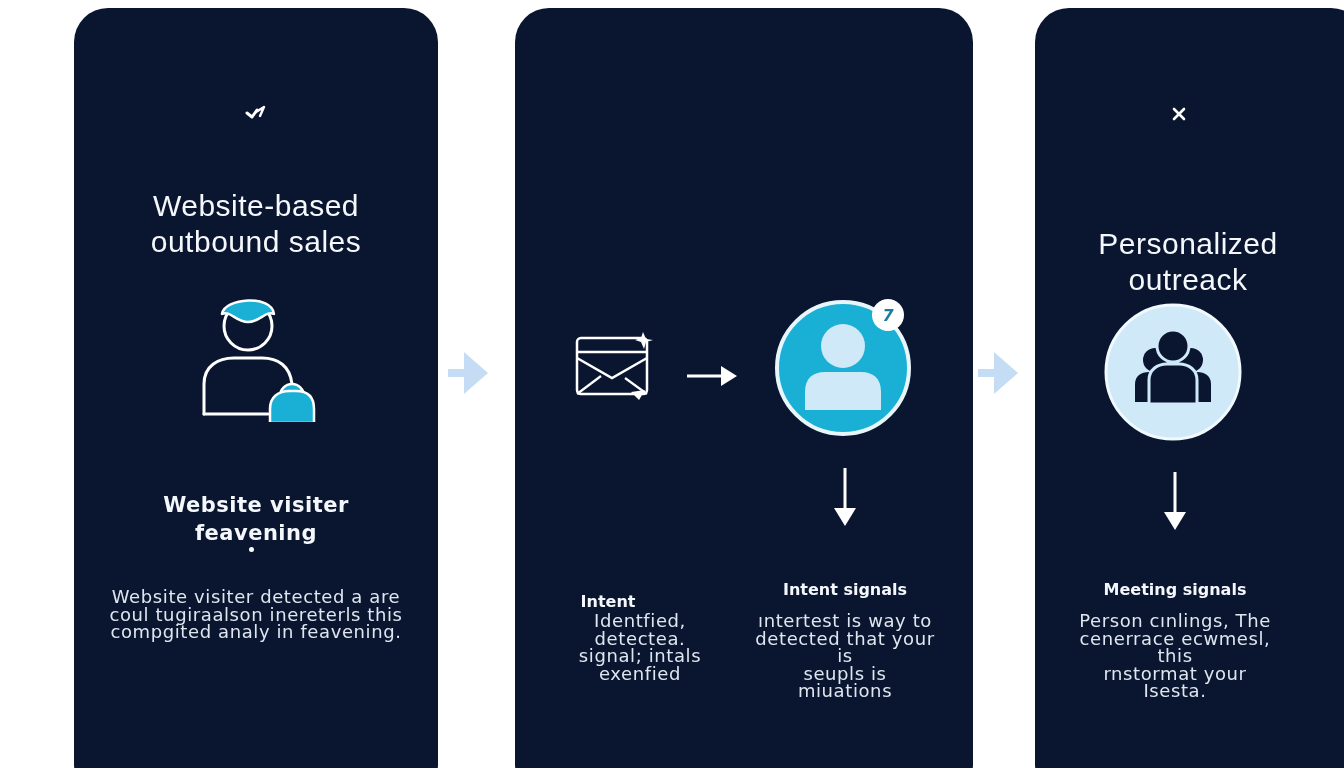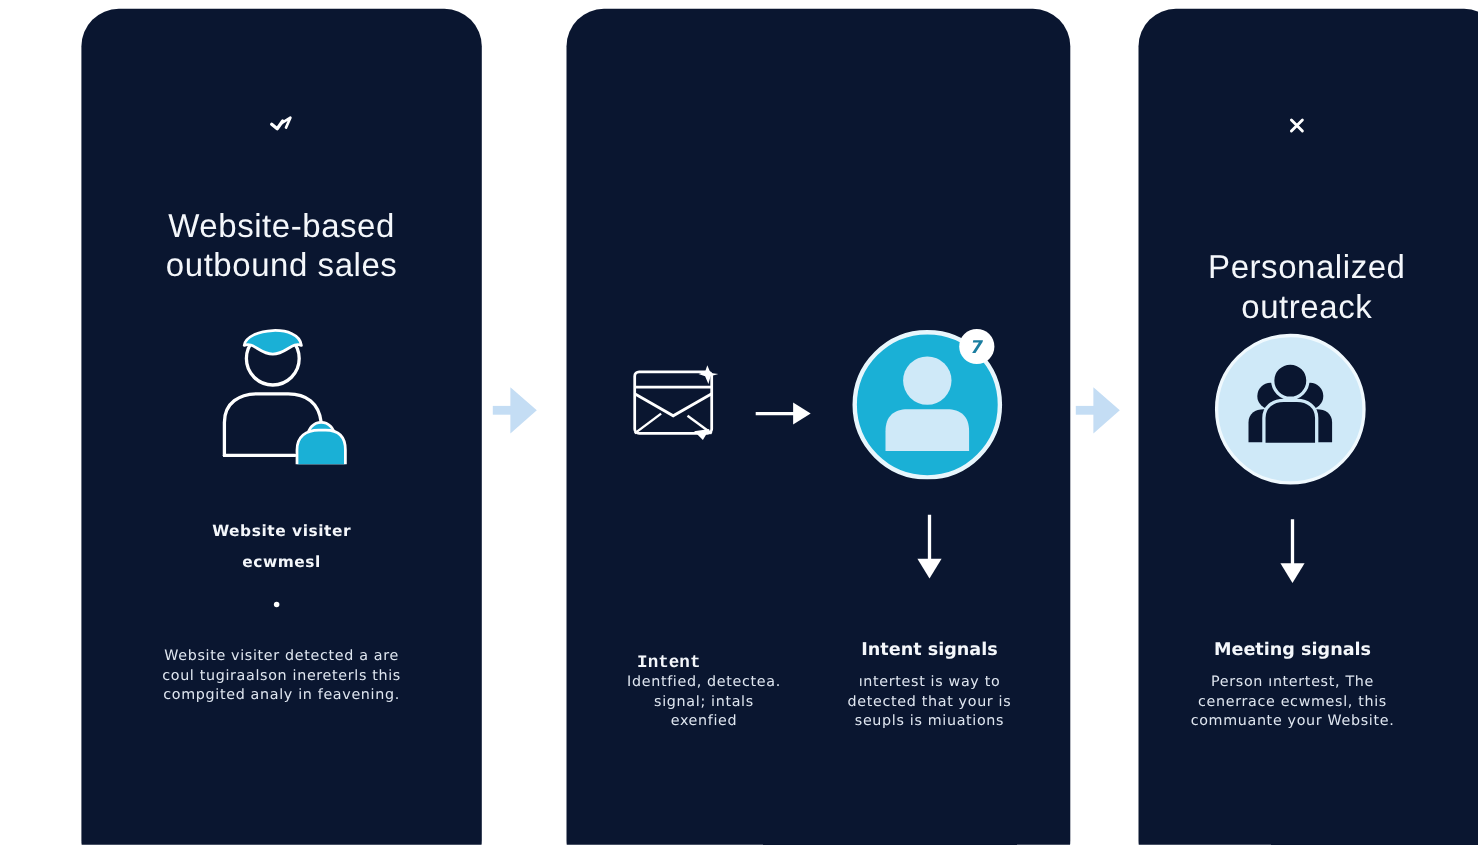--- a/index.html
+++ b/index.html
@@ -40,36 +40,37 @@
     .panel-title {
       font-family: "Liberation Sans", sans-serif;
       font-size: 30px;
       font-weight: normal;
       line-height: 36px;
       letter-spacing: 0.5px;
       color: #f4f7fb;
     }
     .step-title {
       font-family: "DejaVu Sans", sans-serif;
-      font-size: 14px;
+      font-size: 21px;
       font-weight: bold;
       line-height: 28px;
       letter-spacing: 0.5px;
       color: #f4f7fb;
+      margin-top: 22px;
     }
     .sub-title {
       font-family: "DejaVu Sans", sans-serif;
       font-size: 16px;
       font-weight: bold;
       line-height: 20px;
       color: #f4f7fb;
     }
     .desc {
       font-family: "DejaVu Sans", sans-serif;
-      font-size: 13px;
+      font-size: 18px;
       line-height: 17.5px;
       letter-spacing: 0.6px;
       color: #dfe6f0;
     }
     .dot {
       width: 5px; height: 5px;
       border-radius: 50%;
       background: #ffffff;
     }
     .flow-arrow {
@@ -106,21 +107,21 @@
         <path d="M4 122 L4 92 C4 74 18 66 34 66 L62 66 C78 66 90 74 92 92" fill="none" stroke="#ffffff" stroke-width="3" stroke-linecap="round"></path>
         <path d="M4 122 L68 122" fill="none" stroke="#ffffff" stroke-width="3" stroke-linecap="round"></path>
 
         <circle cx="92" cy="104" r="12" fill="#1ab0d6" stroke="#ffffff" stroke-width="2.5"></circle>
         <path d="M70 148 L70 134 C70 122 78 116 90 116 L96 116 C108 116 114 122 114 134 L114 148 Z" fill="#1ab0d6" stroke="#ffffff" stroke-width="2.5" transform="translate(0,-17)"></path>
       </svg>
     </div>
 
     <div class="abs step-title center-text" style="left:0;width:364px;top:461px;">
       <div>Website visiter</div>
-      <div>ecwmesl</div>
+      <div>feavening</div>
     </div>
 
     <div class="abs dot" style="left:175px;top:539px;"></div>
 
     <div class="abs desc center-text" style="left:0;width:364px;top:580px;">
       <div>Website visiter detected a are</div>
       <div>coul tugiraalson inereterls this</div>
       <div>compgited analy in feavening.</div>
     </div>
   </div>
@@ -164,21 +165,21 @@
       <span style="font-family:'DejaVu Sans',sans-serif;font-weight:bold;font-size:16px;color:#1a7da0;font-style:italic;">7</span>
     </div>
 
     <div class="abs" style="left:317px;top:458px;width:26px;height:62px;">
       <svg width="26" height="62" viewBox="0 0 26 62">
         <line x1="13" y1="2" x2="13" y2="48" stroke="#ffffff" stroke-width="3"></line>
         <polygon points="2,42 13,60 24,42" fill="#ffffff"></polygon>
       </svg>
     </div>
 
-    <div class="abs sub-title center-text" style="left:0;width:186px;top:584px;font-family:Liberation Mono, monospace;">Intent</div>
+    <div class="abs sub-title center-text" style="left:0;width:186px;top:584px;">Intent</div>
     <div class="abs desc center-text" style="left:0;width:186px;top:604px;margin-left:32px;">
       <div>Identfied, detectea.</div>
       <div>signal; intals</div>
       <div>exenfied</div>
     </div>
 
     <div class="abs sub-title center-text" style="left:240px;width:180px;top:572px;">Intent signals</div>
     <div class="abs desc center-text" style="left:240px;width:180px;top:604px;">
       <div>ıntertest is way to</div>
       <div>detected that your is</div>
@@ -222,19 +223,19 @@
 
     <div class="abs" style="left:127px;top:462px;width:26px;height:62px;">
       <svg width="26" height="62" viewBox="0 0 26 62">
         <line x1="13" y1="2" x2="13" y2="48" stroke="#ffffff" stroke-width="3"></line>
         <polygon points="2,42 13,60 24,42" fill="#ffffff"></polygon>
       </svg>
     </div>
 
     <div class="abs sub-title center-text" style="left:40px;width:200px;top:572px;">Meeting signals</div>
     <div class="abs desc center-text" style="left:40px;width:200px;top:604px;">
-      <div>Person ıntertest, The</div>
+      <div>Person cınlings, The</div>
       <div>cenerrace ecwmesl, this</div>
-      <div>commuante your Website.</div>
+      <div>rnstormat your Isesta.</div>
     </div>
   </div>
 
 </div>
 
 </body></html>

